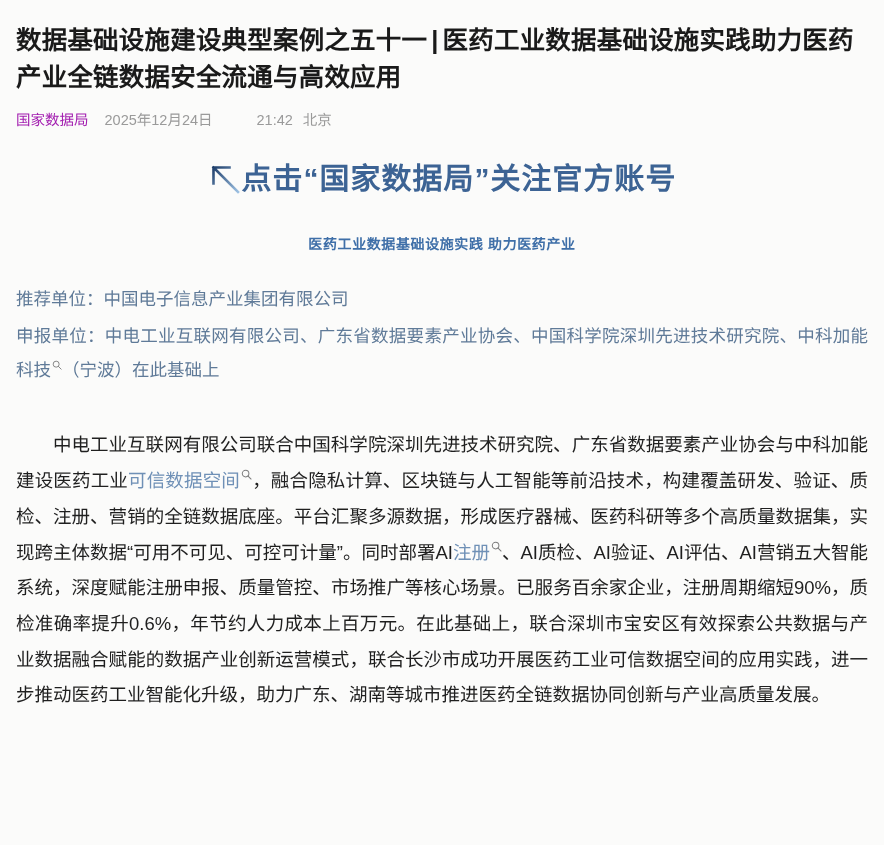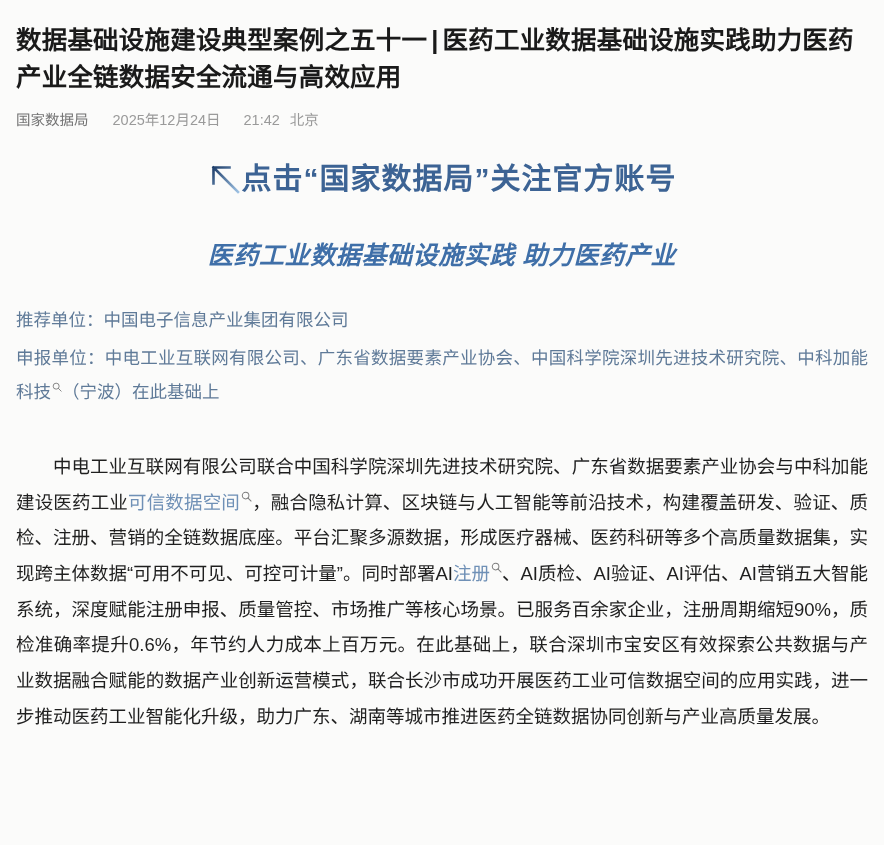--- a/index.html
+++ b/index.html
@@ -41,29 +41,30 @@
 
   
   .byline {
     padding: 14px 4px 0 4px;
     font-size: 14.5px;
     color: #9a9a9a;
     line-height: 1.4;
     white-space: nowrap;
   }
   .byline .author {
-    color: #737373;
-    margin-right: 24px;
+    color: #a21caf;
+    margin-right: 16px;
     text-align: center;
   }
   .byline .date {
-    margin-right: 23px;
+    margin-right: 12px;
   }
   .byline .time {
     margin-right: 10px;
+    margin-left: 32px;
   }
   .byline .loc {
     color: #9a9a9a;
   }
 
   
   .promo {
     margin-top: 30px;
     text-align: center;
     padding: 0 6px;
@@ -87,26 +88,25 @@
     position: relative;
     top: 1px;
   }
   .cursor-arrow svg {
     display: block;
     width: 34px;
     height: 34px;
   }
   .promo-sub {
     margin-top: 34px;
-    font-size: 25px;
+    font-size: 14px;
     font-weight: bold;
     color: #3f6fa8;
     line-height: 1.95;
     letter-spacing: 0.6px;
-    font-style: italic;
   }
   .promo-sub span {
     display: block;
   }
 
   
   .units {
     margin-top: 24px;
     padding: 0 4px;
     color: #5f7a98;

